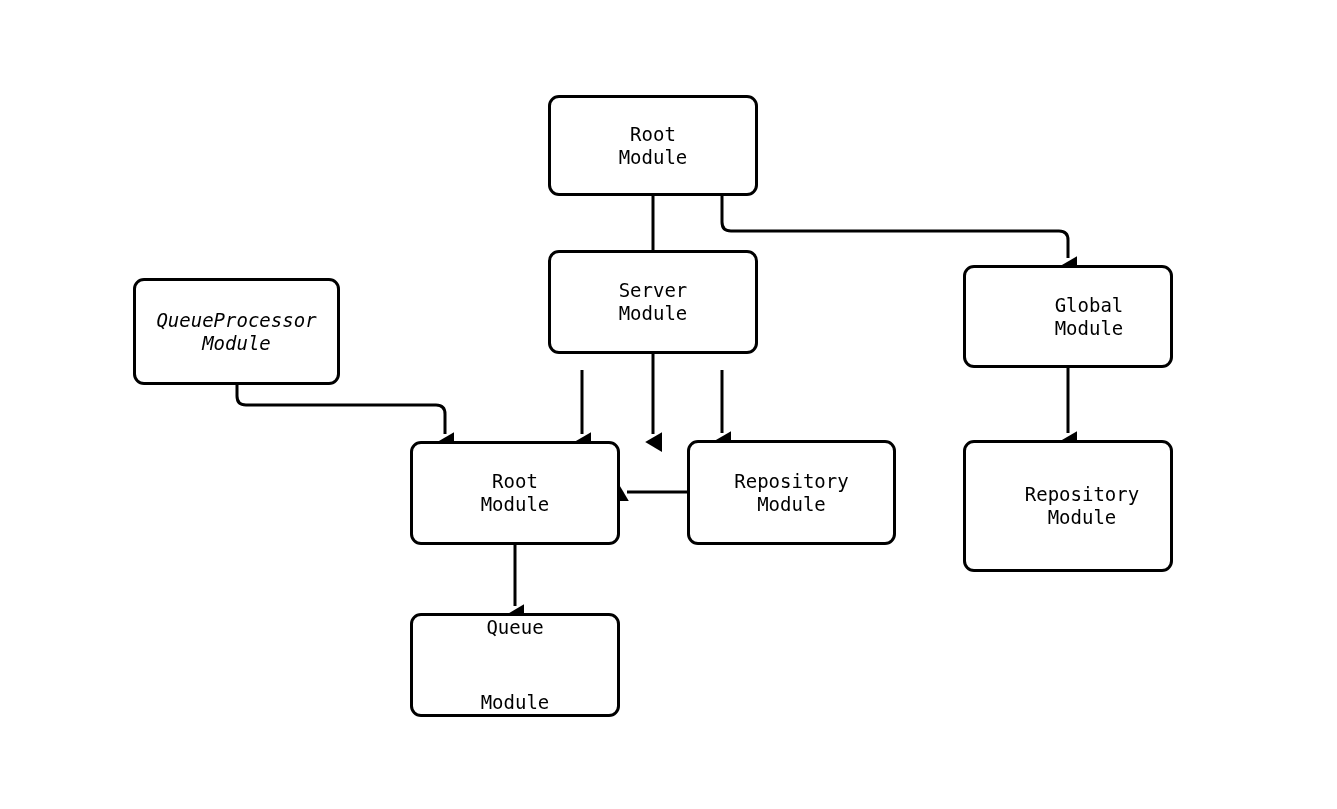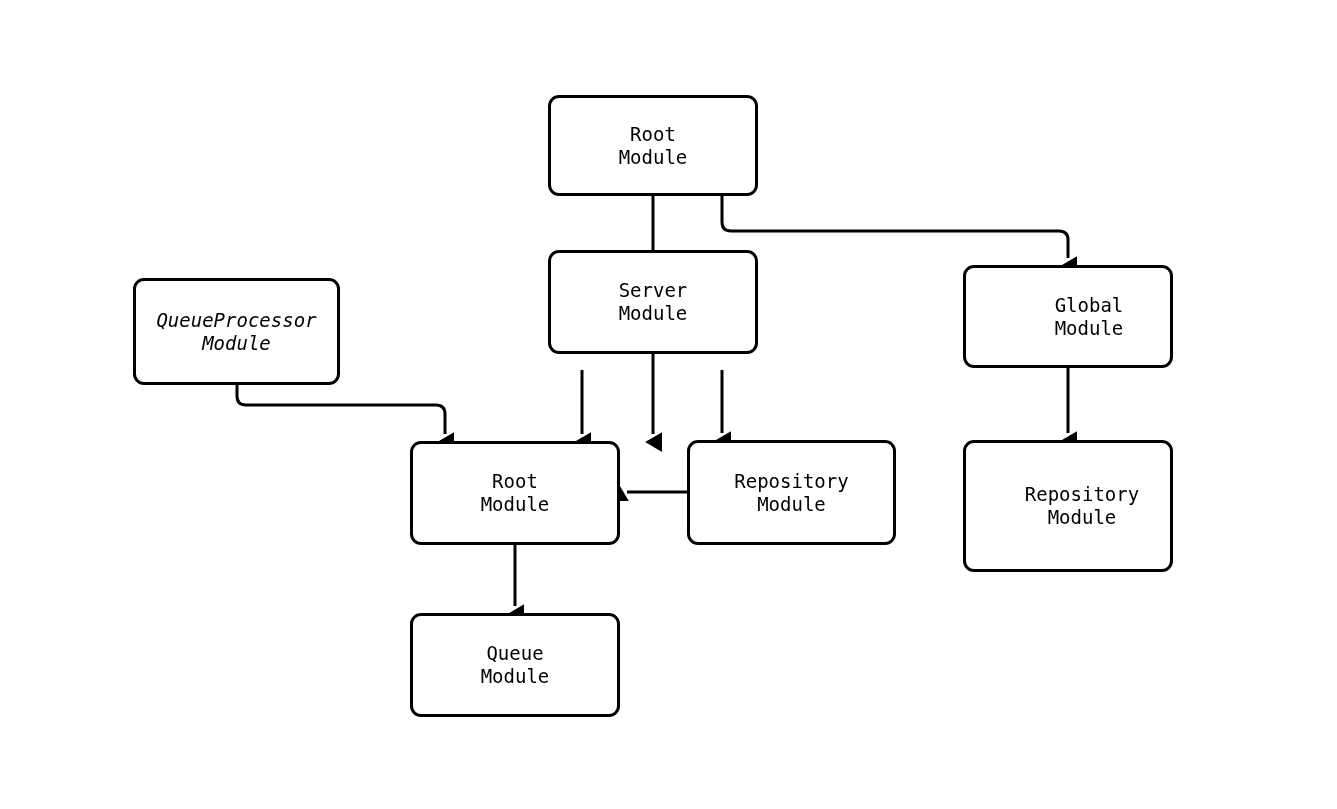--- a/index.html
+++ b/index.html
@@ -100,18 +100,18 @@
   <div class="node" style="left: 687px; top: 440px; width: 209px; height: 105px;">
     <div class="node-line">Repository</div>
     <div class="node-line">Module</div>
   </div>
 
   <div class="node" style="left: 963px; top: 440px; width: 210px; height: 132px; padding-left: 28px;">
     <div class="node-line">Repository</div>
     <div class="node-line">Module</div>
   </div>
 
-  <div class="node" style="left: 410px; top: 613px; width: 210px; height: 104px;">
+  <div class="node" style="left: 410px; top: 613px; width: 210px; height: 104px; justify-content: space-between;">
     <div class="node-line">Queue</div>
     <div class="node-line">Module</div>
   </div>
 
 </div>
 
 </body></html>

